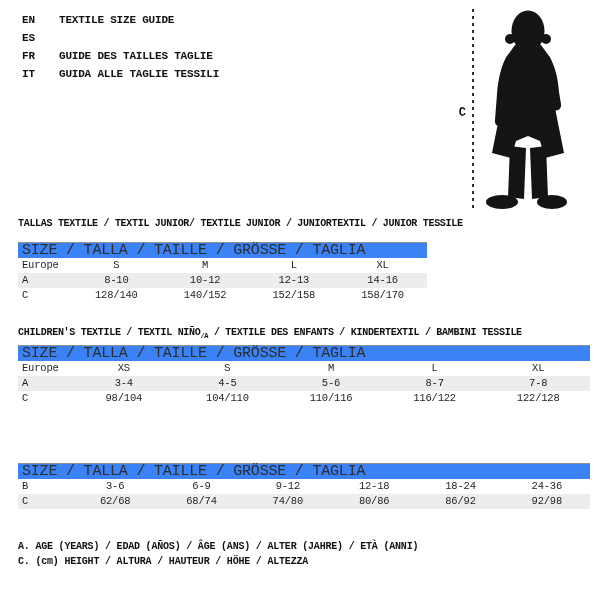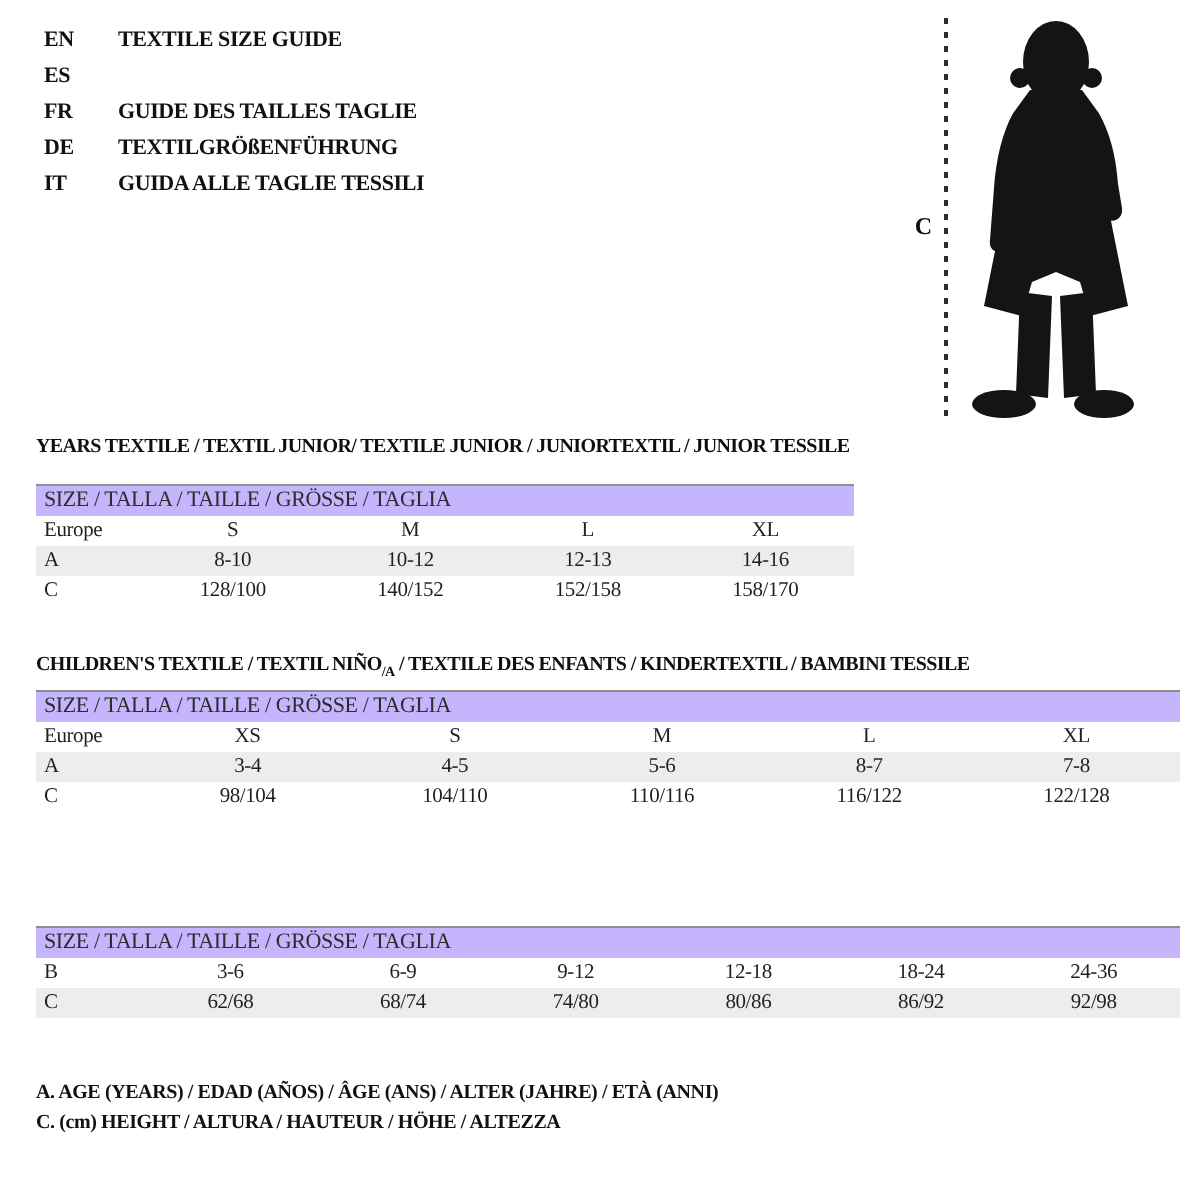--- a/index.html
+++ b/index.html
@@ -1,18 +1,18 @@
 <!DOCTYPE html>
 <html><head>
 <meta charset="utf-8">
 <style>
   html,body{margin:0;padding:0;background:#fff;}
   .page{
     position:relative;width:600px;height:576px;background:#ffffff;overflow:hidden;
-    font-family:Liberation Serif, serif;color:#1c1c1c;
+    font-family:Liberation Mono, monospace;color:#1c1c1c;
   }
   
   .lang-block{position:absolute;left:22px;top:11px;}
   .lang-row{display:grid;grid-template-columns:37px auto;line-height:18px;}
   .lang-code,.lang-label{font-size:11px;font-weight:bold;letter-spacing:-0.2px;color:#111;white-space:nowrap;}
   
   .dash-line{
     position:absolute;left:472px;top:9px;width:2px;height:200px;
     background:repeating-linear-gradient(to bottom,#2e2e2e 0 3px,transparent 3px 7px);
   }
@@ -22,22 +22,22 @@
   
   .tbl-title{
     position:absolute;left:18px;font-size:10px;font-weight:bold;letter-spacing:-0.3px;
     color:#0f0f0f;white-space:nowrap;line-height:13px;
   }
   .tbl-title .subscr{font-size:7px;vertical-align:sub;}
   .tbl{position:absolute;left:18px;}
   .t1{width:409px;}
   .t2,.t3{width:572px;}
   .size-bar{
-    box-sizing:border-box;height:16px;background:#c4b5fd;border-top:1px solid #8f8f8f;
-    font-size:11px;font-weight:400;letter-spacing:-0.2px;color:#2d2d2d;
+    box-sizing:border-box;height:16px;background:#3b82f6;border-top:1px solid #8f8f8f;
+    font-size:15px;font-weight:400;letter-spacing:-0.2px;color:#2d2d2d;
     line-height:15px;padding-left:4px;white-space:nowrap;
   }
   .trow{display:grid;height:15px;line-height:15px;font-size:10.5px;letter-spacing:-0.2px;color:#1f1f1f;}
   .t1 .trow{grid-template-columns:54px repeat(4,1fr);}
   .t2 .trow{grid-template-columns:54px repeat(5,1fr);}
   .t3 .trow{grid-template-columns:54px repeat(6,1fr);}
   .trow.alt{background:#ededed;}
   .cell{overflow:hidden;white-space:nowrap;text-align:center;}
   .cell.lbl{text-align:left;padding-left:4px;}
   
@@ -55,24 +55,20 @@
       <span class="lang-label">TEXTILE SIZE GUIDE</span>
     </div>
     <div class="lang-row">
       <span class="lang-code">ES</span>
     </div>
     <div class="lang-row">
       <span class="lang-code">FR</span>
       <span class="lang-label">GUIDE DES TAILLES TAGLIE</span>
     </div>
     <div class="lang-row">
-      <span class="lang-code">DE</span>
-      <span class="lang-label">TEXTILGRÖßENFÜHRUNG</span>
-    </div>
-    <div class="lang-row">
       <span class="lang-code">IT</span>
       <span class="lang-label">GUIDA ALLE TAGLIE TESSILI</span>
     </div>
   </div>
 
   <div class="dash-line"></div>
   <div class="c-label">C</div>
   <svg class="silhouette" viewBox="0 0 85 202" xmlns="http://www.w3.org/2000/svg">
     <g fill="#141414">
       <ellipse cx="43" cy="23" rx="16.5" ry="20.5"></ellipse>
@@ -82,40 +78,40 @@
       <path d="M22,48 C16,58 13,72 12,86 L10,112 C9,119 17,120 18,113 L22,90 L26,55 Z"></path>
       <path d="M64,48 C70,58 73,70 74,84 L76,96 C77,103 68,105 67,98 L62,70 Z"></path>
       <path d="M16,100 L70,100 L79,145 L60,150 L55,133 L43,128 L31,133 L26,150 L7,145 Z"></path>
       <path d="M25,138 L41,140 L39,191 L23,189 Z"></path>
       <path d="M45,140 L61,138 L63,189 L47,191 Z"></path>
       <ellipse cx="17" cy="194" rx="16" ry="7"></ellipse>
       <ellipse cx="67" cy="194" rx="15" ry="7"></ellipse>
     </g>
   </svg>
 
-  <div class="tbl-title" style="top:217px;">YEARS TEXTILE / TEXTIL JUNIOR/ TEXTILE JUNIOR / JUNIORTEXTIL / JUNIOR TESSILE</div>
+  <div class="tbl-title" style="top:217px;">TALLAS TEXTILE / TEXTIL JUNIOR/ TEXTILE JUNIOR / JUNIORTEXTIL / JUNIOR TESSILE</div>
   <div class="tbl t1" style="top:242px;">
     <div class="size-bar">SIZE / TALLA / TAILLE / GRÖSSE / TAGLIA</div>
     <div class="trow">
       <div class="cell lbl">Europe</div>
       <div class="cell">S</div>
       <div class="cell">M</div>
       <div class="cell">L</div>
       <div class="cell">XL</div>
     </div>
     <div class="trow alt">
       <div class="cell lbl">A</div>
       <div class="cell">8-10</div>
       <div class="cell">10-12</div>
       <div class="cell">12-13</div>
       <div class="cell">14-16</div>
     </div>
     <div class="trow">
       <div class="cell lbl">C</div>
-      <div class="cell">128/100</div>
+      <div class="cell">128/140</div>
       <div class="cell">140/152</div>
       <div class="cell">152/158</div>
       <div class="cell">158/170</div>
     </div>
   </div>
 
   <div class="tbl-title" style="top:326px;"><span>CHILDREN'S TEXTILE / TEXTIL NIÑO</span><span class="subscr">/A</span><span> / TEXTILE DES ENFANTS / KINDERTEXTIL / BAMBINI TESSILE</span></div>
   <div class="tbl t2" style="top:345px;">
     <div class="size-bar">SIZE / TALLA / TAILLE / GRÖSSE / TAGLIA</div>
     <div class="trow">

